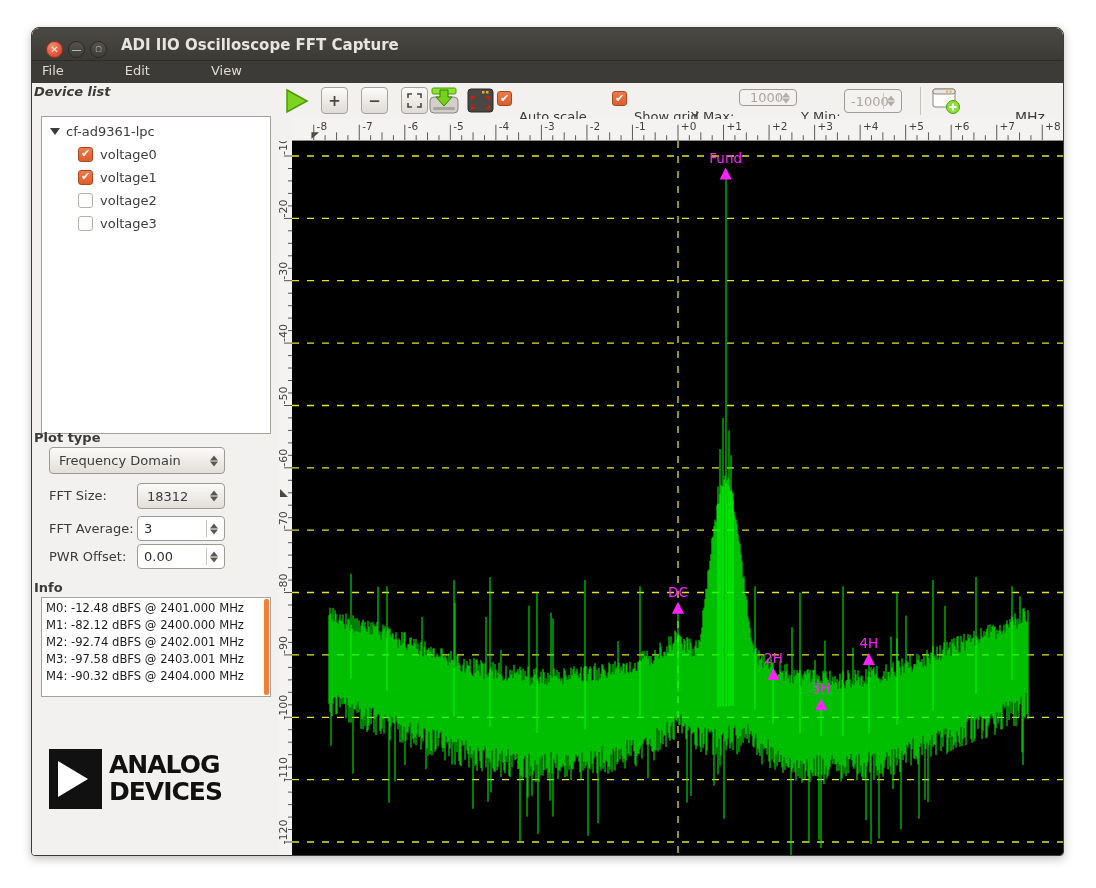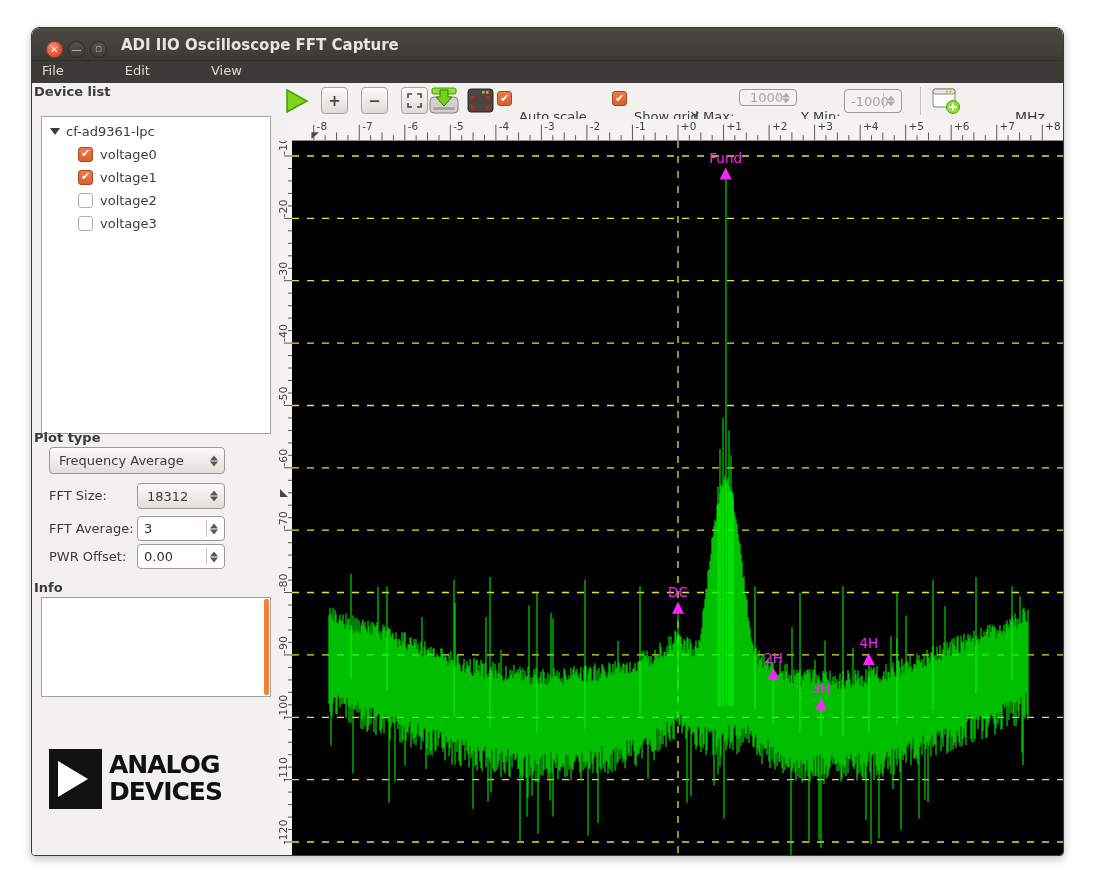--- a/index.html
+++ b/index.html
@@ -80,21 +80,21 @@
 
   <div class="menubar" id="menubar">
       <div class="menu-item">File</div>
       <div class="menu-item">Edit</div>
       <div class="menu-item">View</div>
     </div>
 
   <div class="content">
 
     <div class="left-panel">
-      <div class="sec-label" style="left:2px; top:1px;">Device list</div>
+      <div class="sec-label" style="left:2px; top:1px;font-style:italic;">Device list</div>
 
       <div class="white-box" style="left:9px; top:19px; width:230px; height:318px;margin-top:14px;">
         <div class="tree-row" style="left:8px; top:3px;">
           <span class="expander"></span>
           <span>cf-ad9361-lpc</span>
         </div>
         <div id="channel-rows">
             <div class="tree-row" style="left: 36px; top: 26px;">
               <span class="cb checked" style="margin-right: 7px;"></span>
               <span>voltage0</span>
@@ -110,21 +110,21 @@
             <div class="tree-row" style="left: 36px; top: 95px;">
               <span class="cb" style="margin-right: 7px;"></span>
               <span>voltage3</span>
             </div>
           </div>
       </div>
 
       <div class="sec-label" style="left:2px; top:347px;">Plot type</div>
 
       <div class="combo" style="left:17px; top:364px; width:176px; height:27px;">
-        <span>Frequency Average</span>
+        <span>Frequency Domain</span>
         <span class="spinglyphs">
             <i class="up"></i>
             <i class="dn"></i>
           </span>
       </div>
 
       <div class="fld-label" style="left:17px; top:405px;">FFT Size:</div>
       <div class="combo" style="left:105px; top:400px; width:88px; height:26px;">
         <span>18312</span>
         <span class="spinglyphs">
@@ -148,20 +148,25 @@
         <span>0.00</span>
         <span class="sep"></span>
         <span class="spinglyphs">
             <i class="up"></i>
             <i class="dn"></i>
           </span>
       </div>
 
       <div class="sec-label" style="left:2px; top:497px;">Info</div>
       <div class="white-box" style="left:9px; top:514px; width:230px; height:100px;">
+        <div class="info-text" id="info-lines">M0: -12.48 dBFS @ 2401.000 MHz
+M1: -82.12 dBFS @ 2400.000 MHz
+M2: -92.74 dBFS @ 2402.001 MHz
+M3: -97.58 dBFS @ 2403.001 MHz
+M4: -90.32 dBFS @ 2404.000 MHz</div>
         <div class="info-scroll"></div>
       </div>
 
       <div>
         <div class="logo-square" style="left:17px; top:666px; width:53px; height:60px;"></div>
         <div class="logo-tri" style="left:26px; top:678px; border-top:18px solid transparent; border-bottom:18px solid transparent; border-left:30px solid #ffffff;"></div>
         <div class="logo-text" style="left:77px; top:669px;">ANALOG</div>
         <div class="logo-text" style="left:77px; top:696px;">DEVICES</div>
       </div>
     </div>

